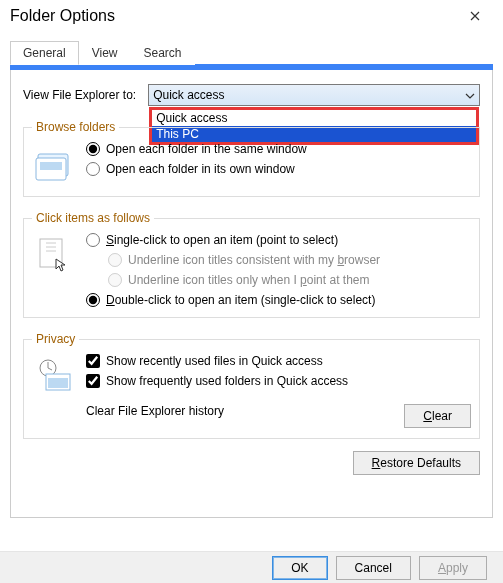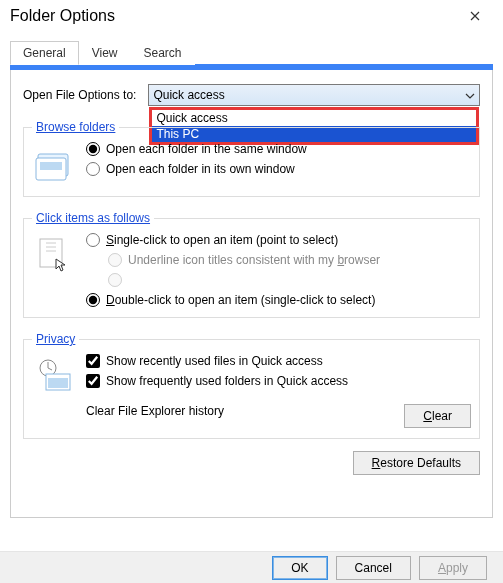--- a/index.html
+++ b/index.html
@@ -22,21 +22,21 @@
 
 .combo { flex: 1; height: 22px; border: 1px solid #7a7a7a; background: linear-gradient(#e8f0fa,#d6e6f7); display: flex; align-items: center; padding: 0 4px; position: relative; }
 .combo .chev { margin-left: auto; }
 .chev svg { width: 10px; height: 6px; }
 
 .dropdown { position: absolute; left: 0; right: 0; top: 22px; border: 3px solid #e63737; background: #fff; }
 .dd-item { padding: 1px 4px; }
 .dd-item.selected { background: #1a53d1; color: #fff; }
 
 fieldset { border: 1px solid #ddd; margin-top: 14px; padding: 8px 8px 10px 8px; position: relative; }
-legend { padding: 0 4px; color: #1d4ed8; text-decoration: underline; }
+legend { padding: 0 4px; color: #a16207; }
 
 .fs-row { display: flex; align-items: flex-start; gap: 10px; }
 .ico-box { width: 44px; height: 44px; flex-shrink: 0; display: flex; align-items: center; justify-content: center; }
 .opts { flex: 1; display: flex; flex-direction: column; gap: 6px; }
 .opt { display: flex; align-items: center; gap: 6px; }
 .opt input[type=radio], .opt input[type=checkbox] { width: 14px; height: 14px; margin: 0; accent-color: #000; }
 .opt.disabled { color: #888; }
 .indent { padding-left: 22px; }
 
 .clear-row { display: flex; align-items: flex-start; gap: 10px; margin-top: 10px; }
@@ -70,21 +70,21 @@
 <div class="content-wrap">
   <div class="tabstrip">
     <div class="tab active">General</div>
     <div class="tab">View</div>
     <div class="tab">Search</div>
   </div>
 
   <div class="tabbody">
 
     <div class="row">
-      <span class="openlabel">Open File Options to:</span>
+      <span class="openlabel">View File Explorer to:</span>
       <div class="combo">
         <span>Quick access</span>
         <span class="chev">
           <svg viewBox="0 0 10 6">
               <path d="M1 1 L5 5 L9 1" stroke="#333" fill="none" stroke-width="1.2"></path>
             </svg>
         </span>
         <div class="dropdown">
           <div class="dd-item">Quick access</div>
           <div class="dd-item selected">This PC</div>
@@ -129,20 +129,21 @@
           <label class="opt">
             <input type="radio" name="ci" style="">
             <span><span class="u">S</span><span>ingle-click to open an item (point to select)</span></span>
           </label>
           <label class="opt disabled indent">
             <input type="radio" name="ul" disabled="" style="">
             <span><span>Underline icon titles consistent with my </span><span class="u">b</span><span>rowser</span></span>
           </label>
           <label class="opt disabled indent">
             <input type="radio" name="ul" disabled="" style="">
+            <span><span>Underline icon titles only when I </span><span class="u">p</span><span>oint at them</span></span>
           </label>
           <label class="opt">
             <input type="radio" name="ci" checked="" style="">
             <span><span class="u">D</span><span>ouble-click to open an item (single-click to select)</span></span>
           </label>
         </div>
       </div>
     </fieldset>
 
     <fieldset>

